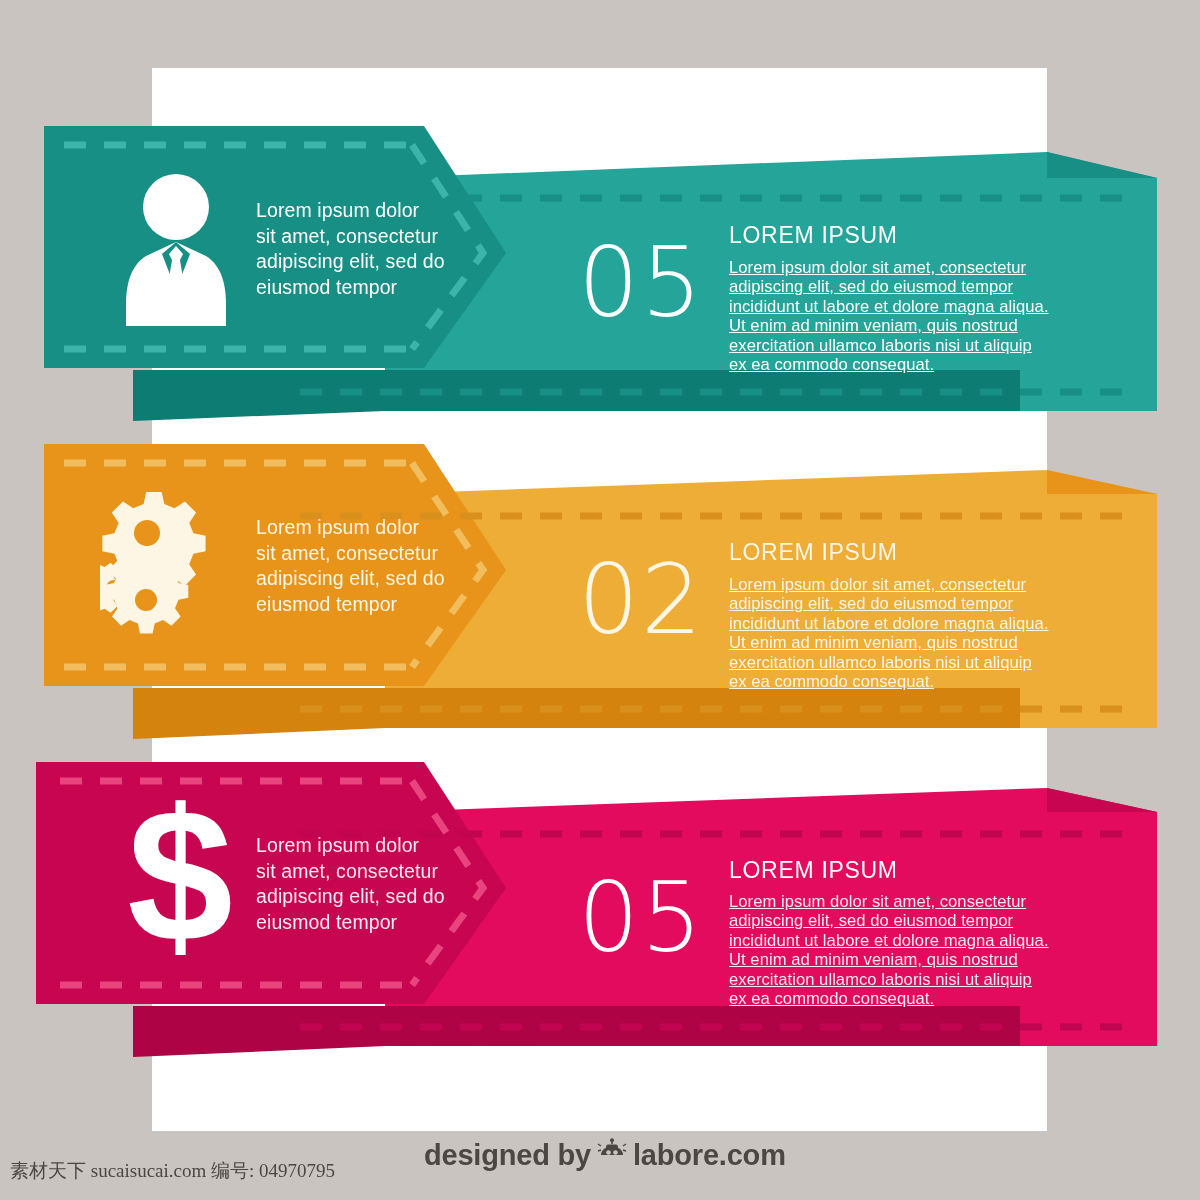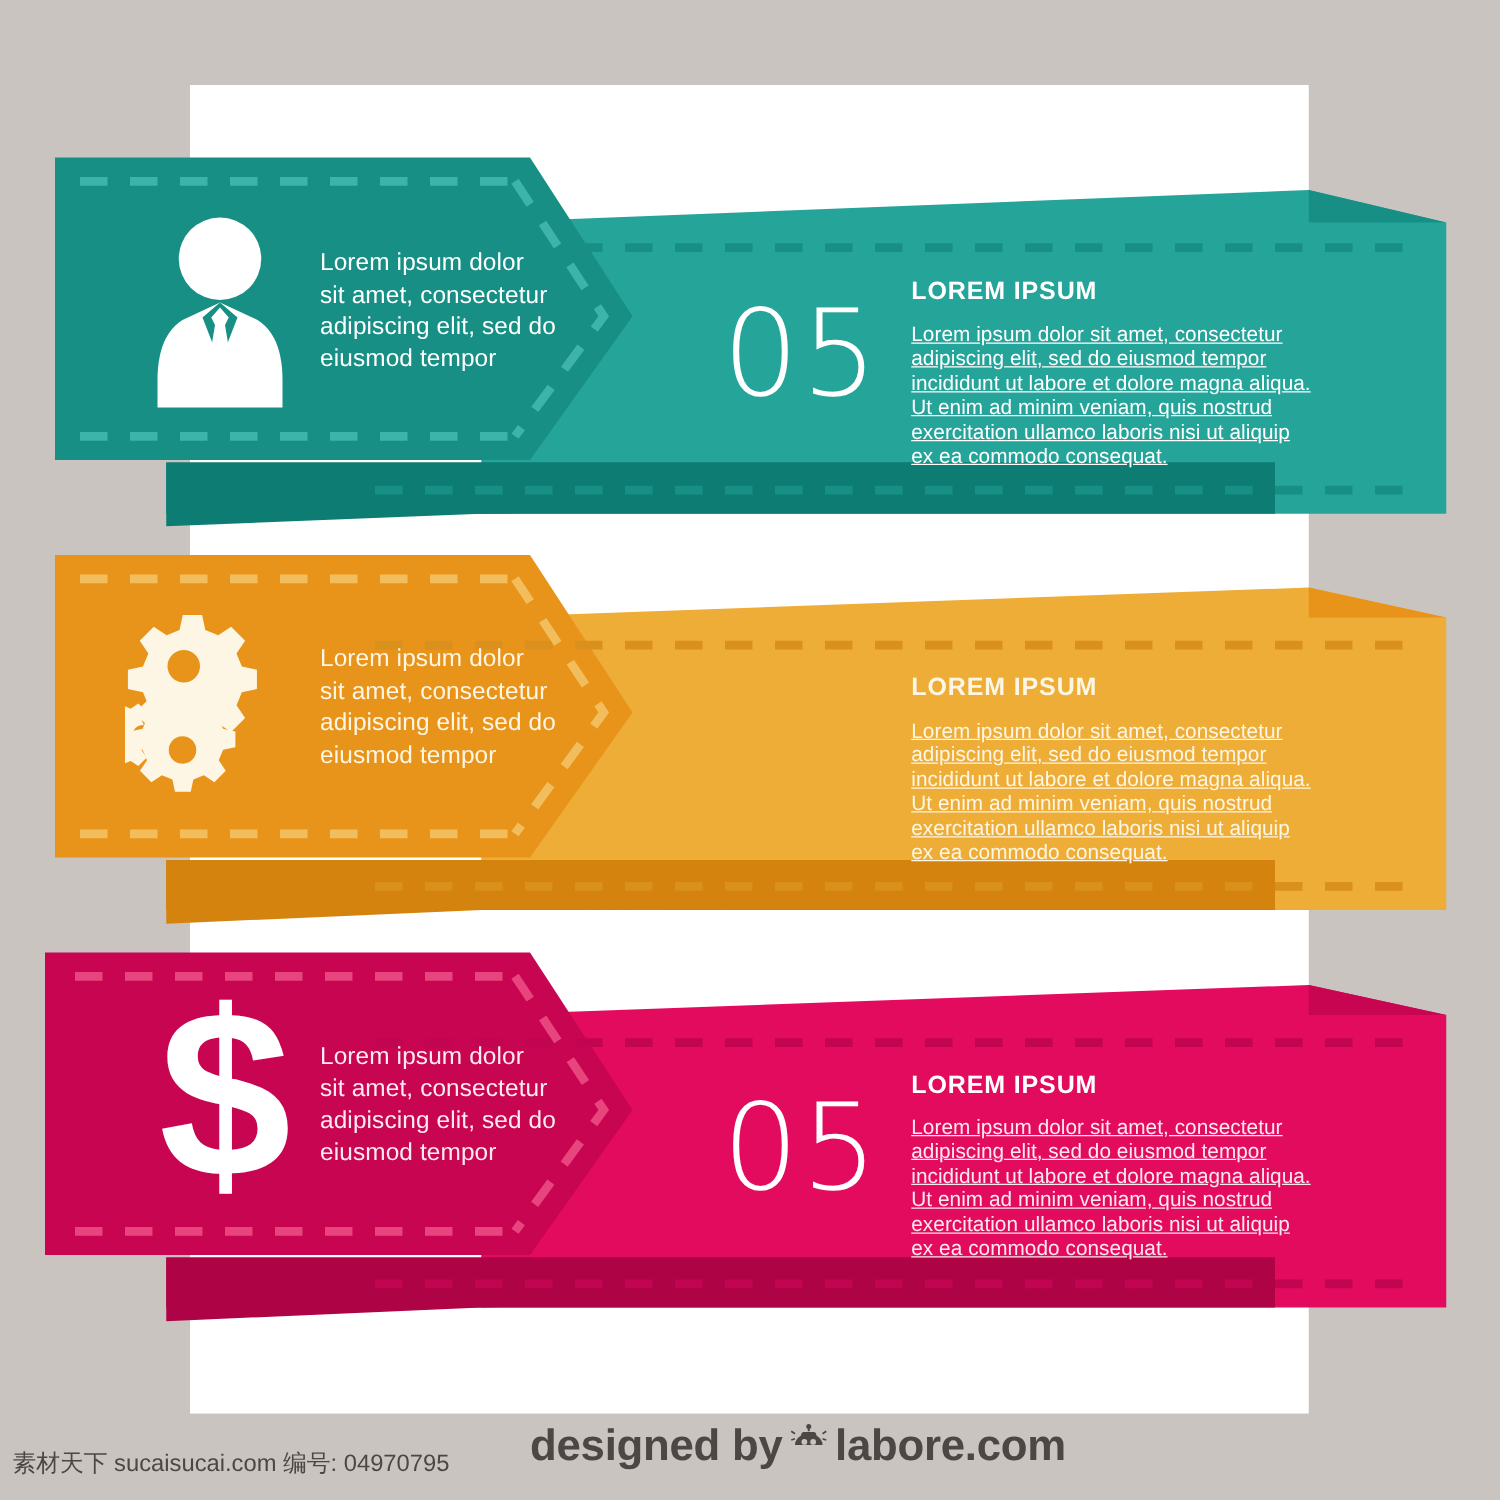--- a/index.html
+++ b/index.html
@@ -33,22 +33,22 @@
     color:#ffffff;
     font-size:96px;
     font-weight:300;
     letter-spacing:2px;
     line-height:1;
     font-family:"DejaVu Sans","Liberation Sans",sans-serif;
   }
   .head{
     position:absolute;
     color:#ffffff;
-    font-size:20px;
-    font-weight:bold;
+    font-size:23px;
+    font-weight:normal;
     letter-spacing:.7px;
   }
   .body-text{
     position:absolute;
     color:#ffffff;
     font-size:16.6px;
     line-height:19.4px;
     white-space:pre-line;
     letter-spacing:.05px;
     text-decoration:underline;
@@ -58,26 +58,26 @@
   .icon-wrap{position:absolute;}
 
   
   .footer{
     position:absolute;left:0;top:1131px;width:1200px;height:69px;
     background:#c9c4c0;
   }
   .sucai{
     position:absolute;left:10px;top:1158px;
     font-size:19px;color:#4c4745;
-    font-family:Liberation Sans, sans-serif;
+    font-family:Liberation Serif, serif;
     white-space:nowrap;
   }
   .freepik{
     position:absolute;left:424px;top:1137px;
-    font-size:35px;font-weight:bold;color:#4c4745;
+    font-size:29px;font-weight:bold;color:#4c4745;
     white-space:nowrap;letter-spacing:-.2px;
     display:flex;align-items:center;gap:6px;
   }
 </style>
 </head>
 <body>
 
 <div id="stage">
 
   <div class="white-panel"></div>
@@ -162,20 +162,21 @@
         <path d="M70 22 h18 l3 14 12 5 12-8 13 13 -8 12 5 12 14 3 v18 l-14 3 -5 12 8 12 -13 13 -12-8 -12 5 -3 14 h-18 l-3-14 -12-5 -12 8 -13-13 8-12 -5-12 -14-3 v-18 l14-3 5-12 -8-12 13-13 12 8 12-5 Z" transform="translate(-9,56) scale(0.70)"></path>
         <circle cx="46" cy="122" r="11" fill="#e8941a"></circle>
       </g>
     </svg>
   </div>
 
   <div class="left-text cream" style="left:256px;top:515px;width:190px;color:#fdf6e4;">Lorem ipsum dolor
 sit amet, consectetur
 adipiscing elit, sed do
 eiusmod tempor</div>
+  <div class="num" style="left:578px;top:552px;color:#fdf6e4;">02</div>
   <div class="head" style="left:729px;top:539px;color:#fdf6e4;">LOREM IPSUM</div>
   <div class="body-text" style="left:729px;top:575px;width:350px;color:#fdf6e4;">Lorem ipsum dolor sit amet, consectetur
 adipiscing elit, sed do eiusmod tempor
 incididunt ut labore et dolore magna aliqua.
 Ut enim ad minim veniam, quis nostrud
 exercitation ullamco laboris nisi ut aliquip
 ex ea commodo consequat.</div>
 
   <div class="banner">
     <svg width="1200" height="1200" viewBox="0 0 1200 1200">

